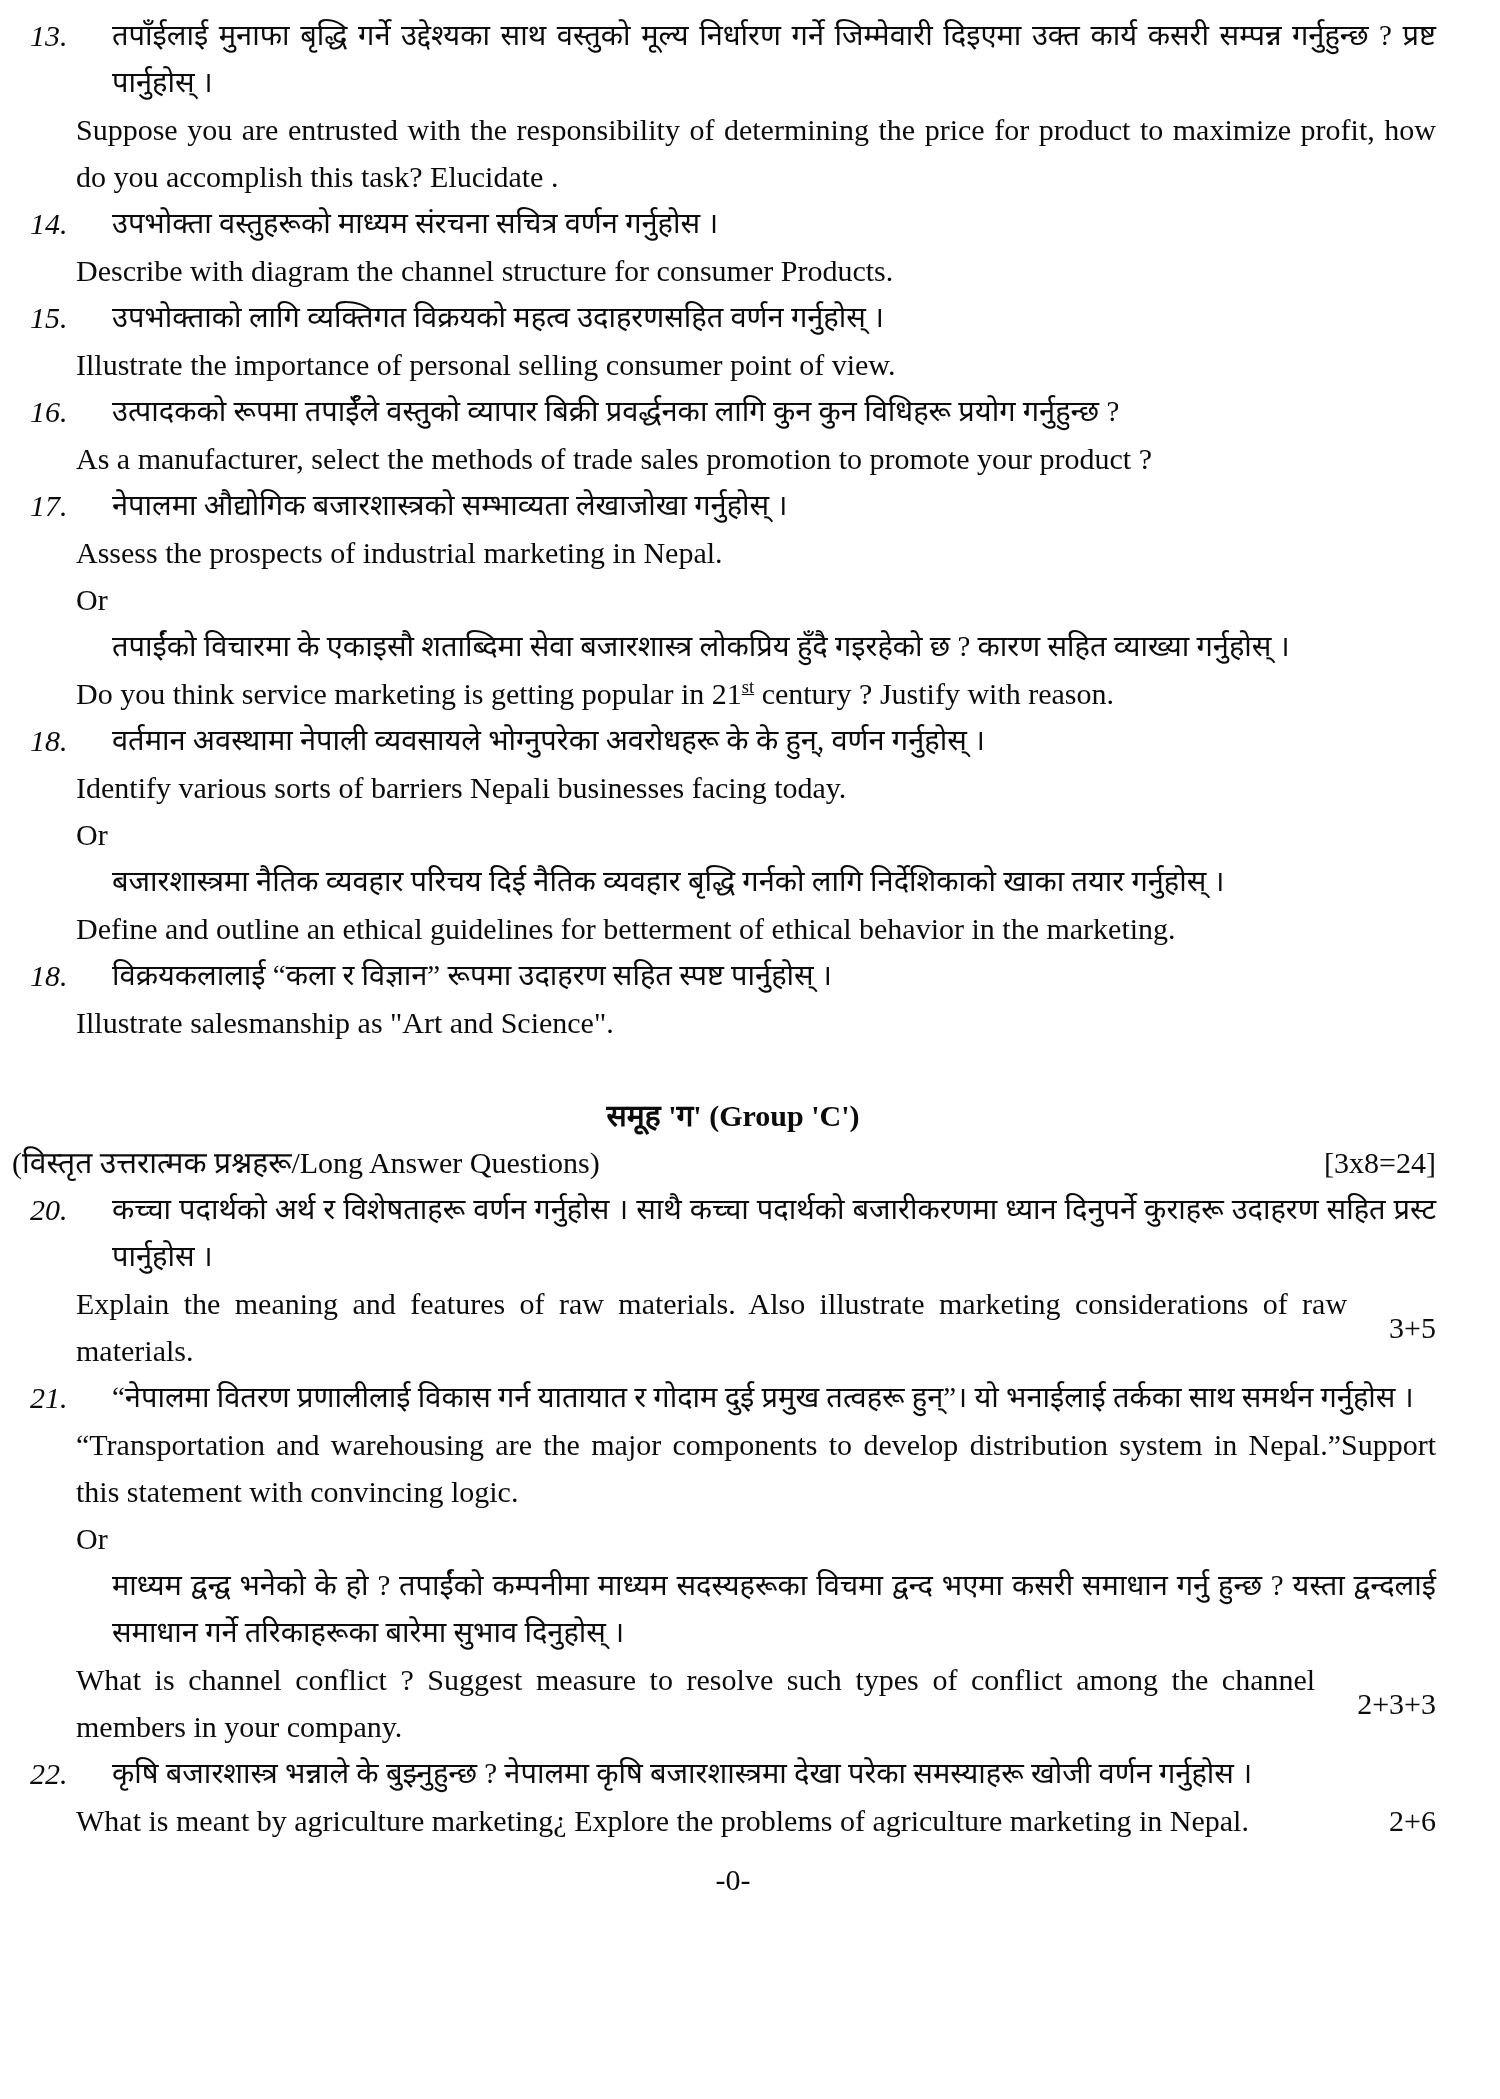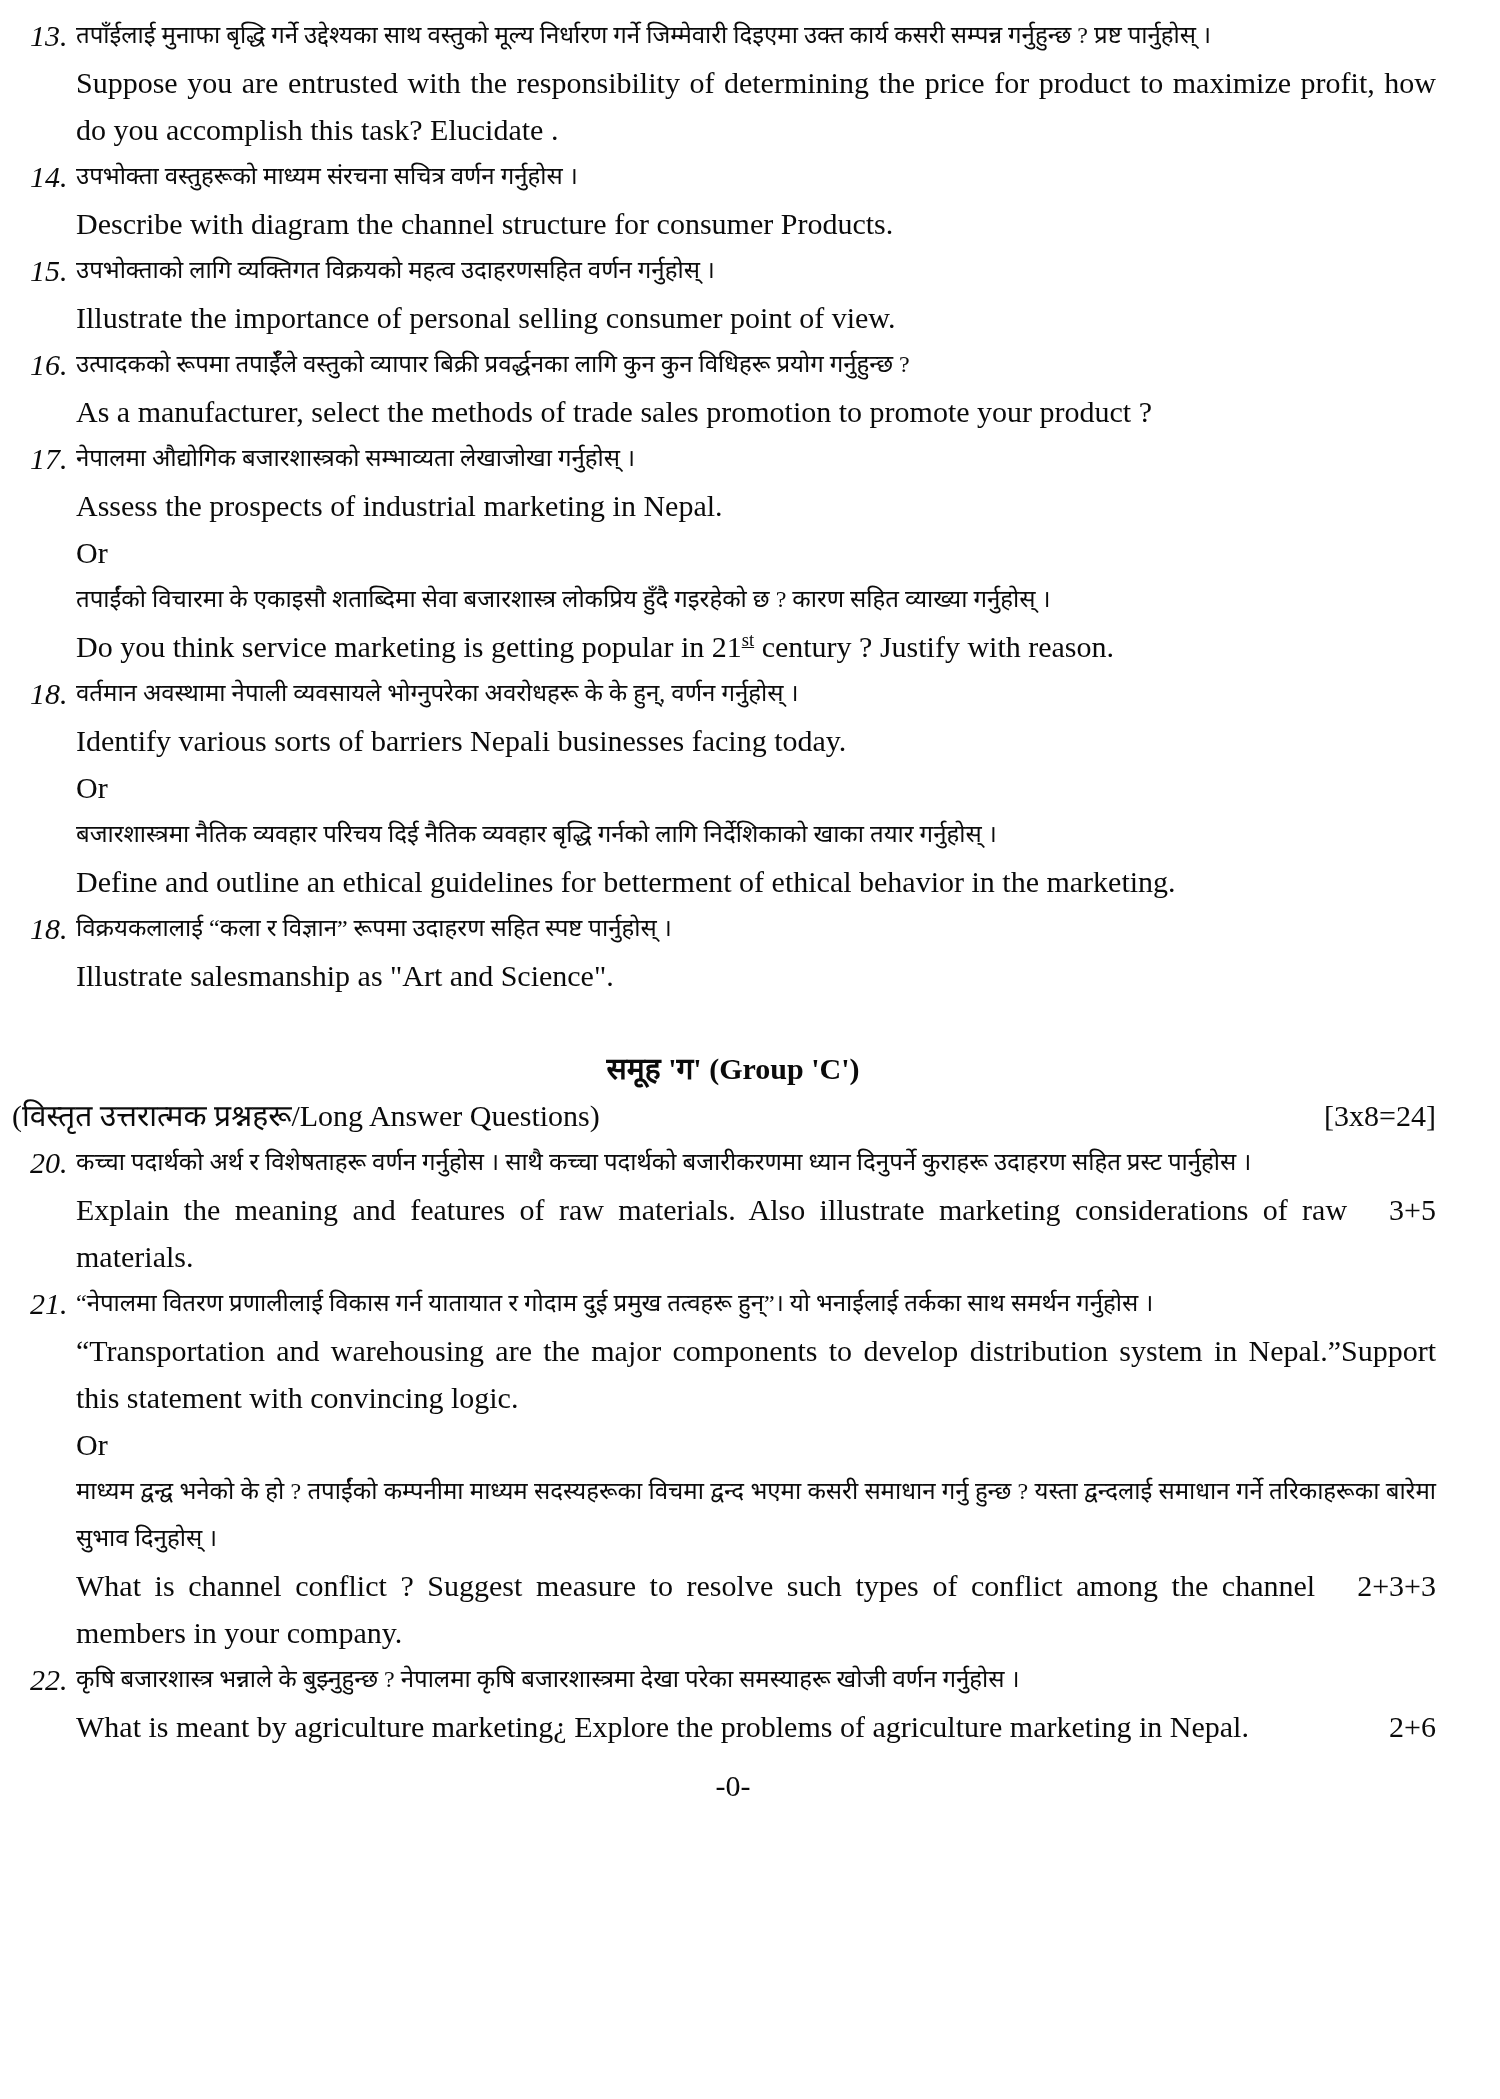--- a/index.html
+++ b/index.html
@@ -23,23 +23,23 @@
   .q-no {
     flex: none;
     width: 46px;
     font-style: italic;
   }
   .q-body {
     flex: 1;
     min-width: 0;
   }
   .np, .en { text-align: justify; }
-  .np { font-size: 24px; }
+  .np { font-size: 29px; margin-left: 36px; }
   .or-sep { text-align: left; }
-  .lm { display: flex; align-items: flex-start; }
+  .lm { display: flex; align-items: center; }
   .lm .txt { flex: 1; min-width: 0; }
   .lm .marks {
     flex: none;
     padding-left: 26px;
     white-space: nowrap;
     margin-left: 16px;
   }
   .group-heading {
     text-align: center;
     font-weight: bold;

